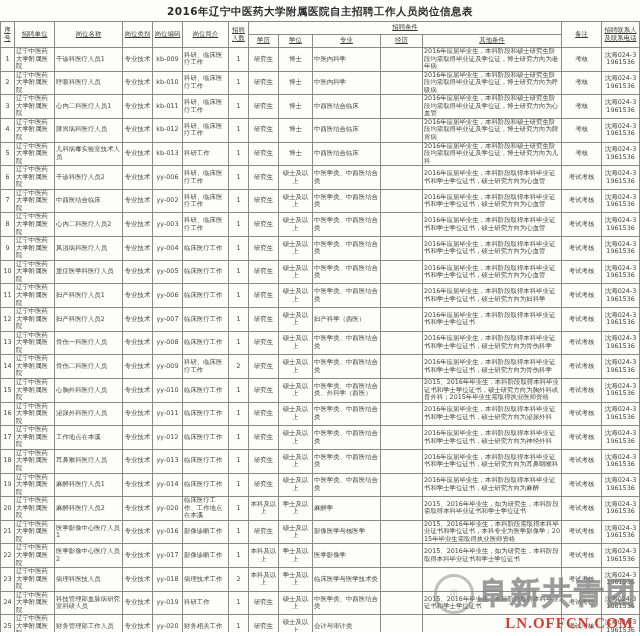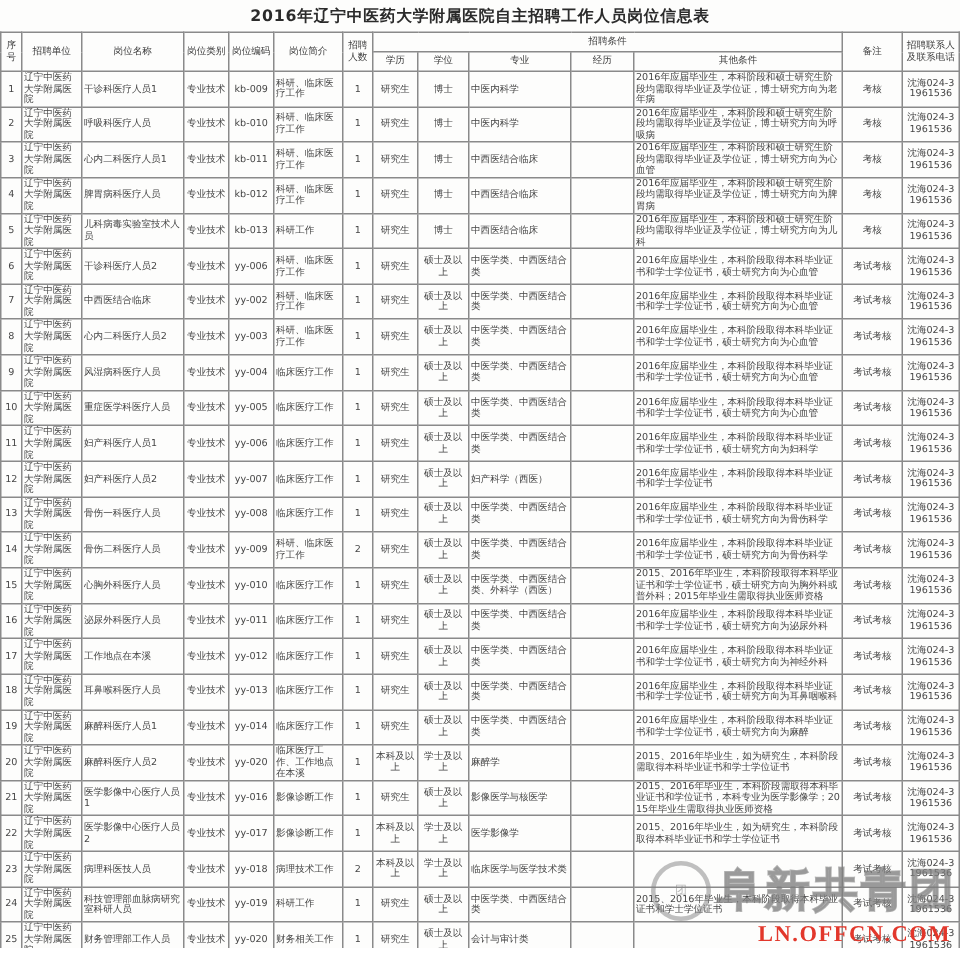--- a/index.html
+++ b/index.html
@@ -1,21 +1,21 @@
 <!DOCTYPE html>
 <html><head>
 <meta charset="utf-8">
 <style>
   html,body{margin:0;padding:0;}
   body{width:640px;height:636px;background:#fff;font-family:"DejaVu Sans",sans-serif;}
   #page{position:relative;width:640px;height:632px;overflow:hidden;background:#fdfdfc;}
   .title{height:21px;line-height:22px;text-align:center;font-size:10.5px;font-weight:bold;color:#2b2b2b;letter-spacing:.5px;}
   table{border-collapse:collapse;table-layout:fixed;width:639px;margin-left:0;}
   td,th{border:1px solid #8a8a8a;font-size:6.4px;line-height:1.18;color:#454545;padding:0 1px;text-align:center;vertical-align:middle;overflow:hidden;word-break:break-all;font-weight:normal;}
-  thead td{height:12px;color:#3c3c3c;}
+  thead td{height:12px;color:#3c3c3c;text-decoration:underline;}
   tbody tr{height:19px;}
   .l{text-align:left;}
   .wm{position:absolute;right:2px;bottom:18px;display:flex;align-items:center;pointer-events:none;}
   .wm-badge{width:34px;height:34px;border:3px solid rgba(130,130,130,.5);border-radius:50%;display:flex;align-items:center;justify-content:center;font-size:8px;color:rgba(130,130,130,.55);margin-right:4px;}
   .wm-text{font-size:30px;font-weight:bold;color:rgba(125,125,125,.5);letter-spacing:2px;-webkit-text-stroke:1px rgba(125,125,125,.55);}
   .wm-site{position:absolute;right:6px;bottom:0;font-size:15px;font-weight:bold;color:#e2372b;letter-spacing:1px;font-family:Liberation Serif, serif;margin-left:33px;}
 </style>
 </head>
 <body>
 

